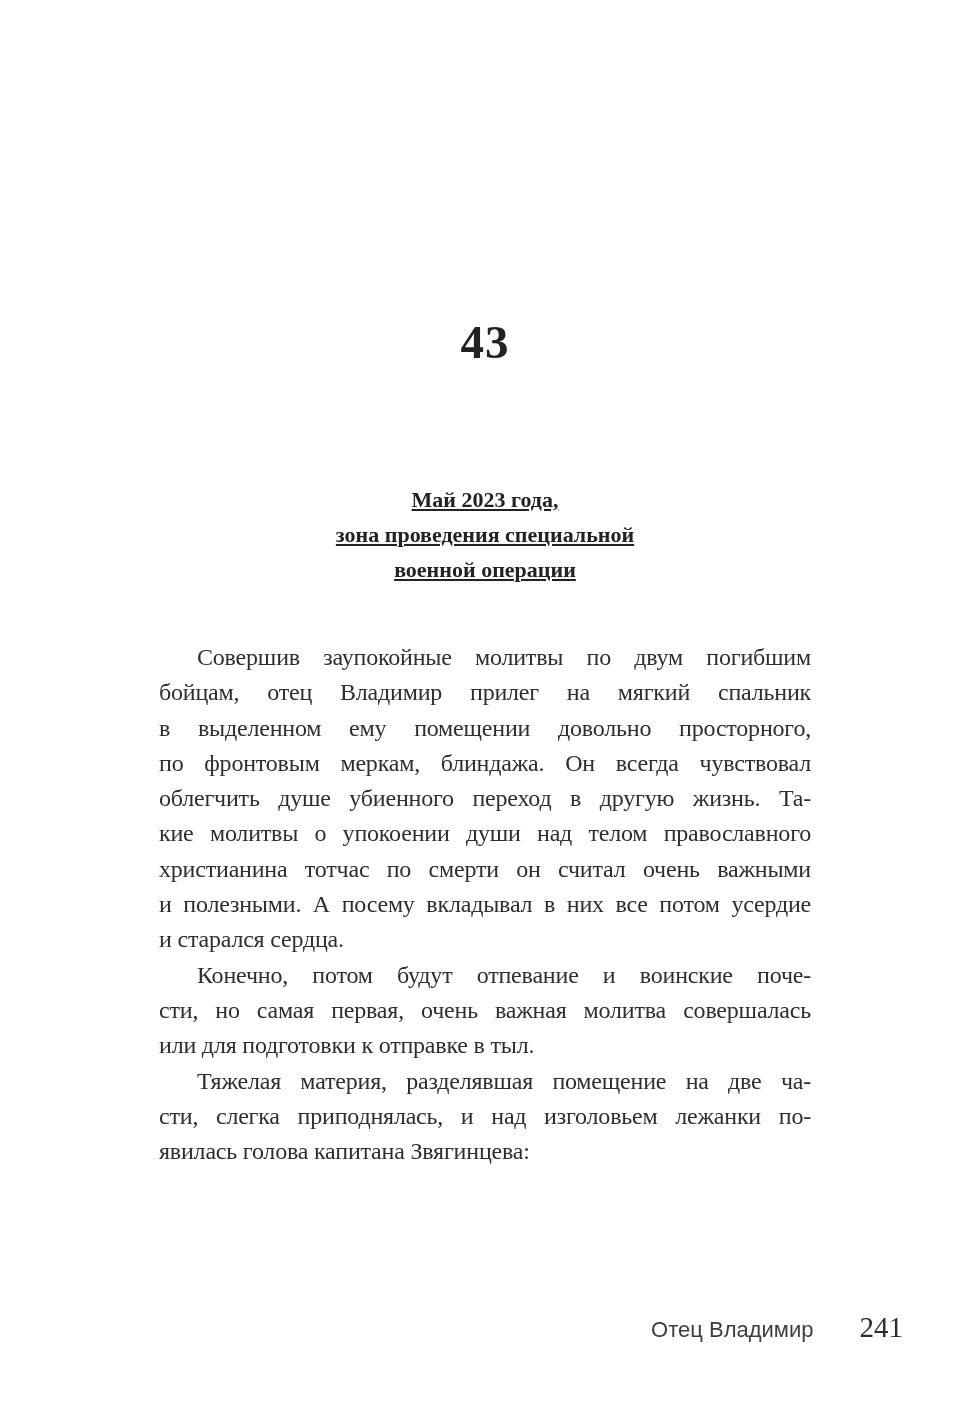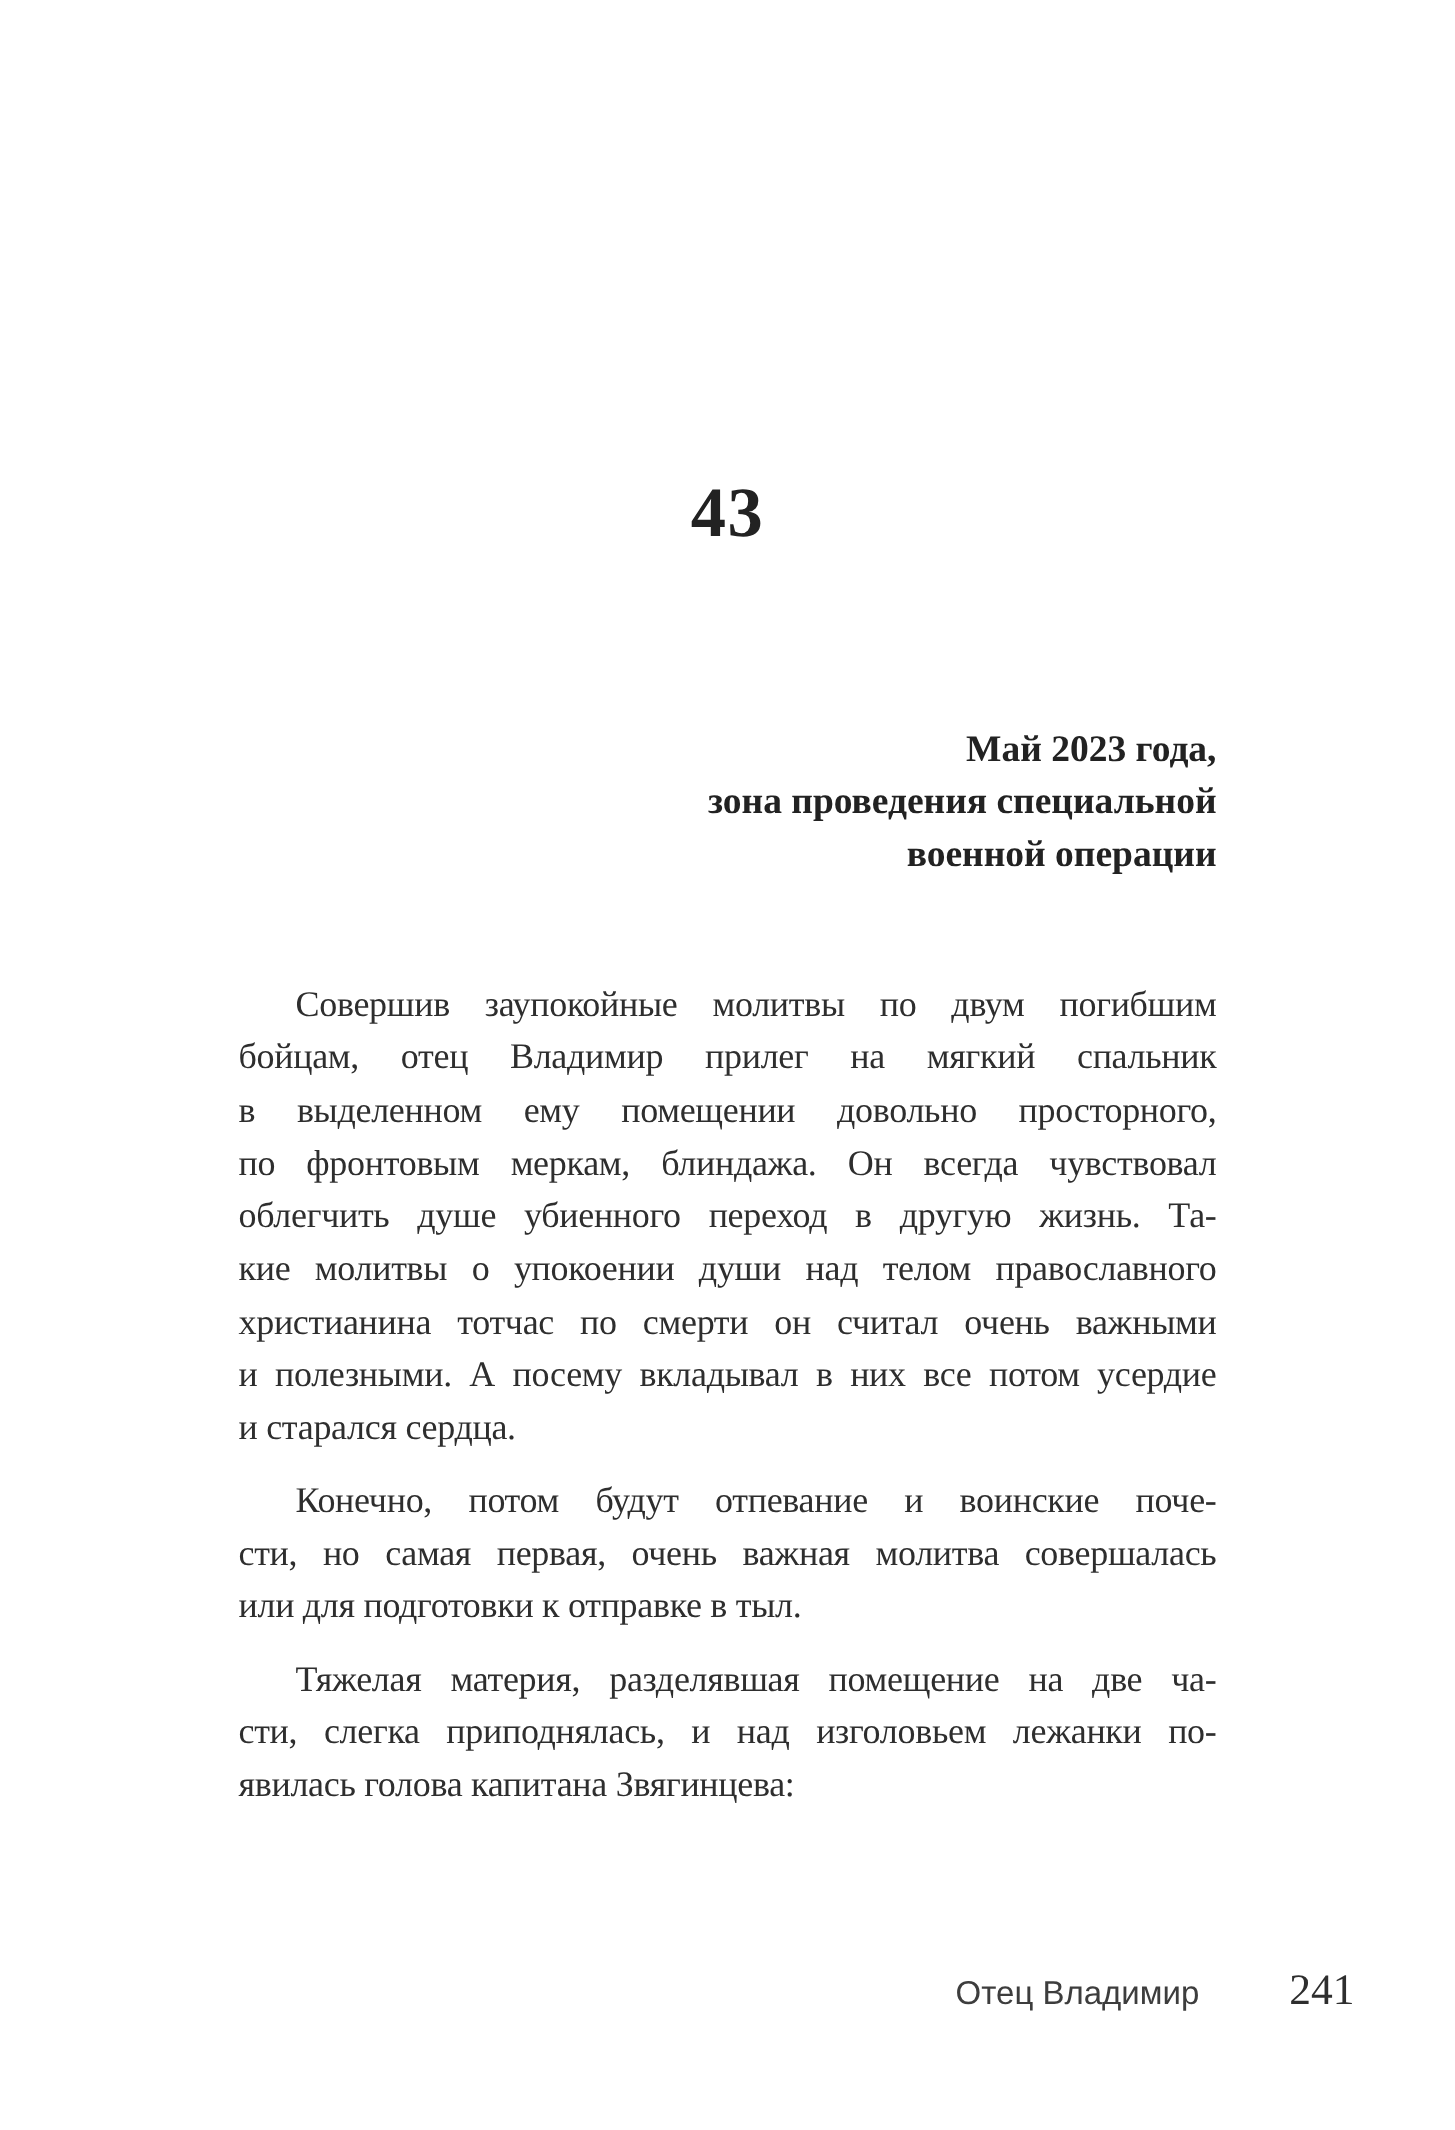--- a/index.html
+++ b/index.html
@@ -33,25 +33,26 @@
     line-height: 1;
     font-weight: bold;
     color: var(--heading);
     letter-spacing: 1px;
   }
   .chapter-subtitle {
     position: absolute;
     top: 482px;
     left: 159px;
     width: 652px;
-    text-align: right;
-    font-size: 25px;
+    text-align: center;
+    font-size: 22px;
     line-height: 35px;
     font-weight: bold;
     color: var(--heading);
+    text-decoration: underline;
   }
   .body-text {
     position: absolute;
     top: 640px;
     left: 159px;
     width: 652px;
     font-size: 24px;
     line-height: 35.3px;
     color: var(--text);
     letter-spacing: -0.2px;
@@ -59,31 +60,30 @@
   .line {
     text-align: justify;
     text-align-last: justify;
     white-space: nowrap;
   }
   .line.last {
     text-align-last: left;
   }
   .line.first {
     text-indent: 38px;
-    margin-top: 13px;
   }
   .footer {
     position: absolute;
     top: 1286px;
     left: 0;
     width: 903px;
     display: flex;
     justify-content: flex-end;
     align-items: baseline;
-    gap: 60px;
+    gap: 46px;
   }
   .running-title {
     font-family: "Liberation Sans", sans-serif;
     font-size: 22px;
     font-weight: normal;
     color: var(--footer-text);
   }
   .page-number {
     font-family: "Liberation Serif", serif;
     font-size: 29px;

